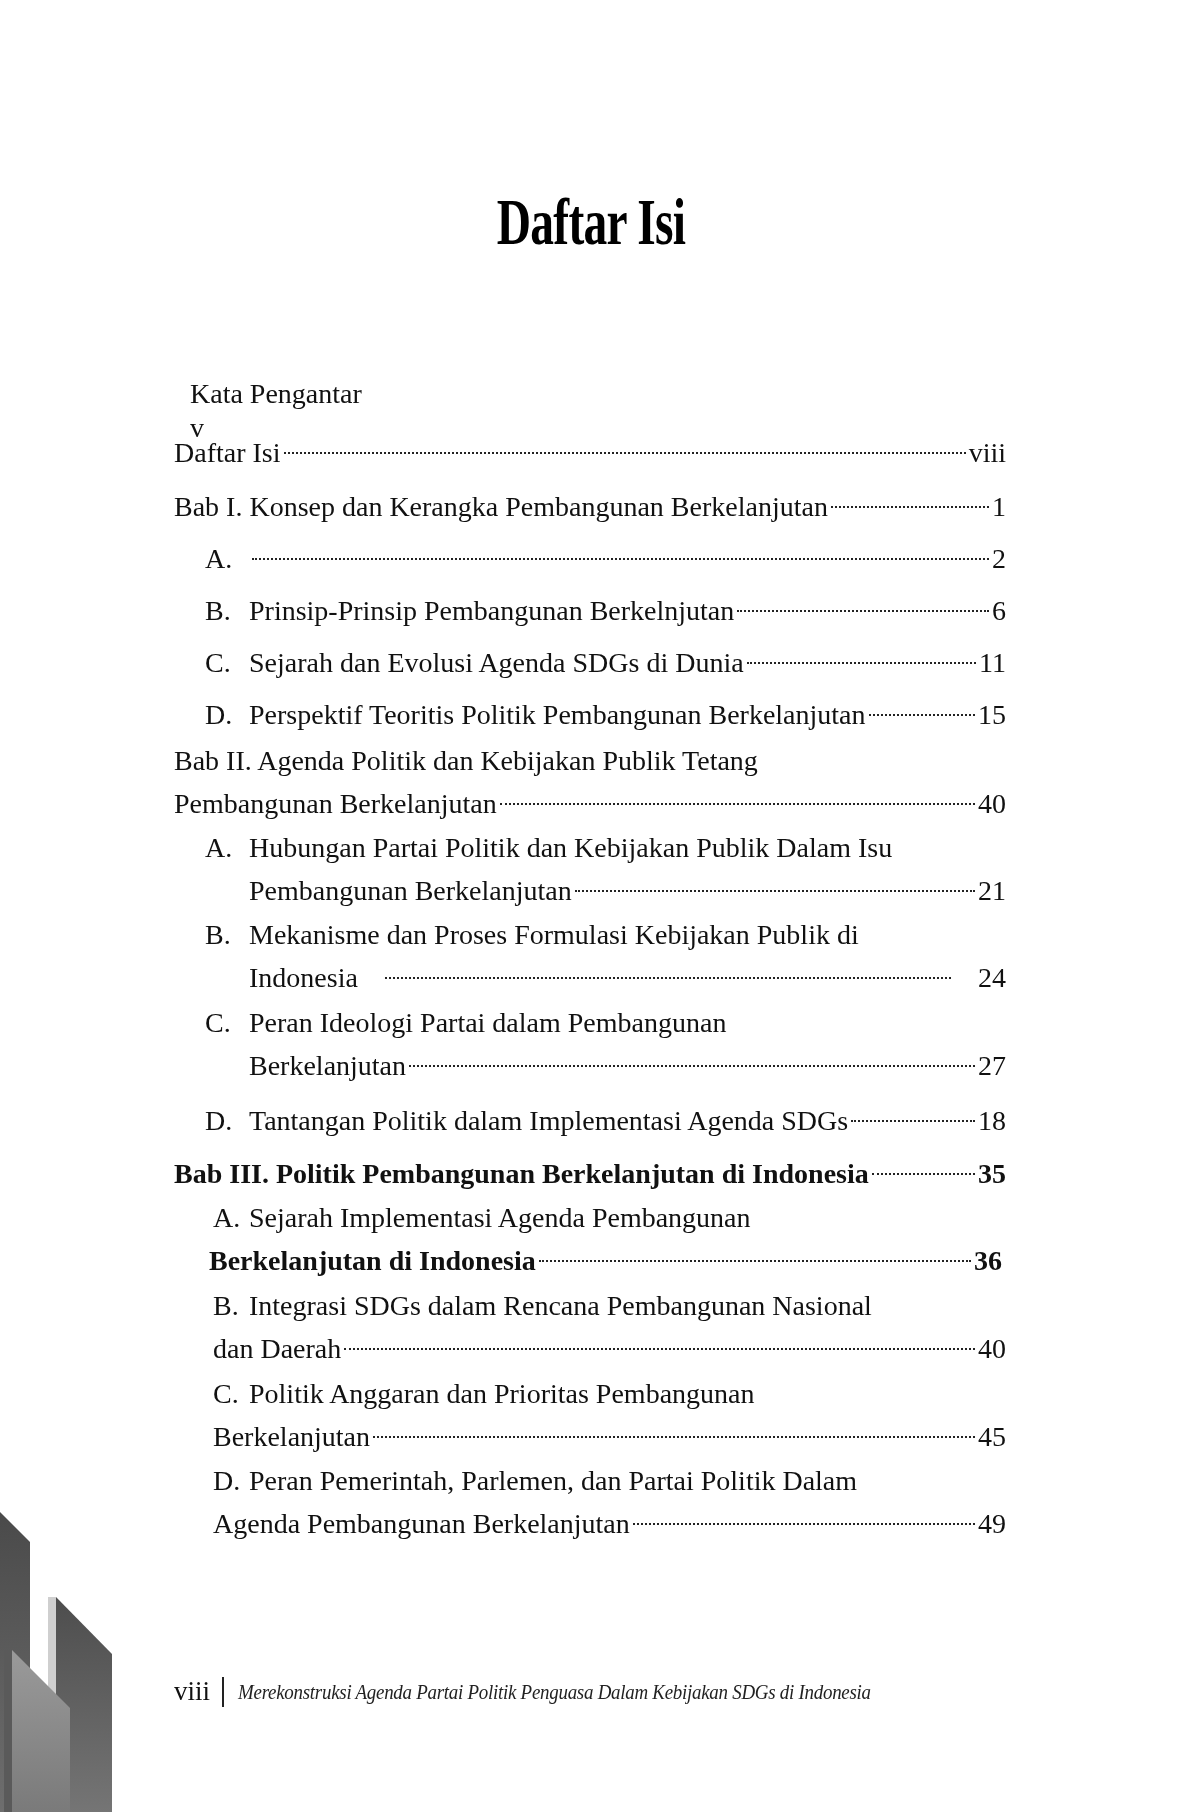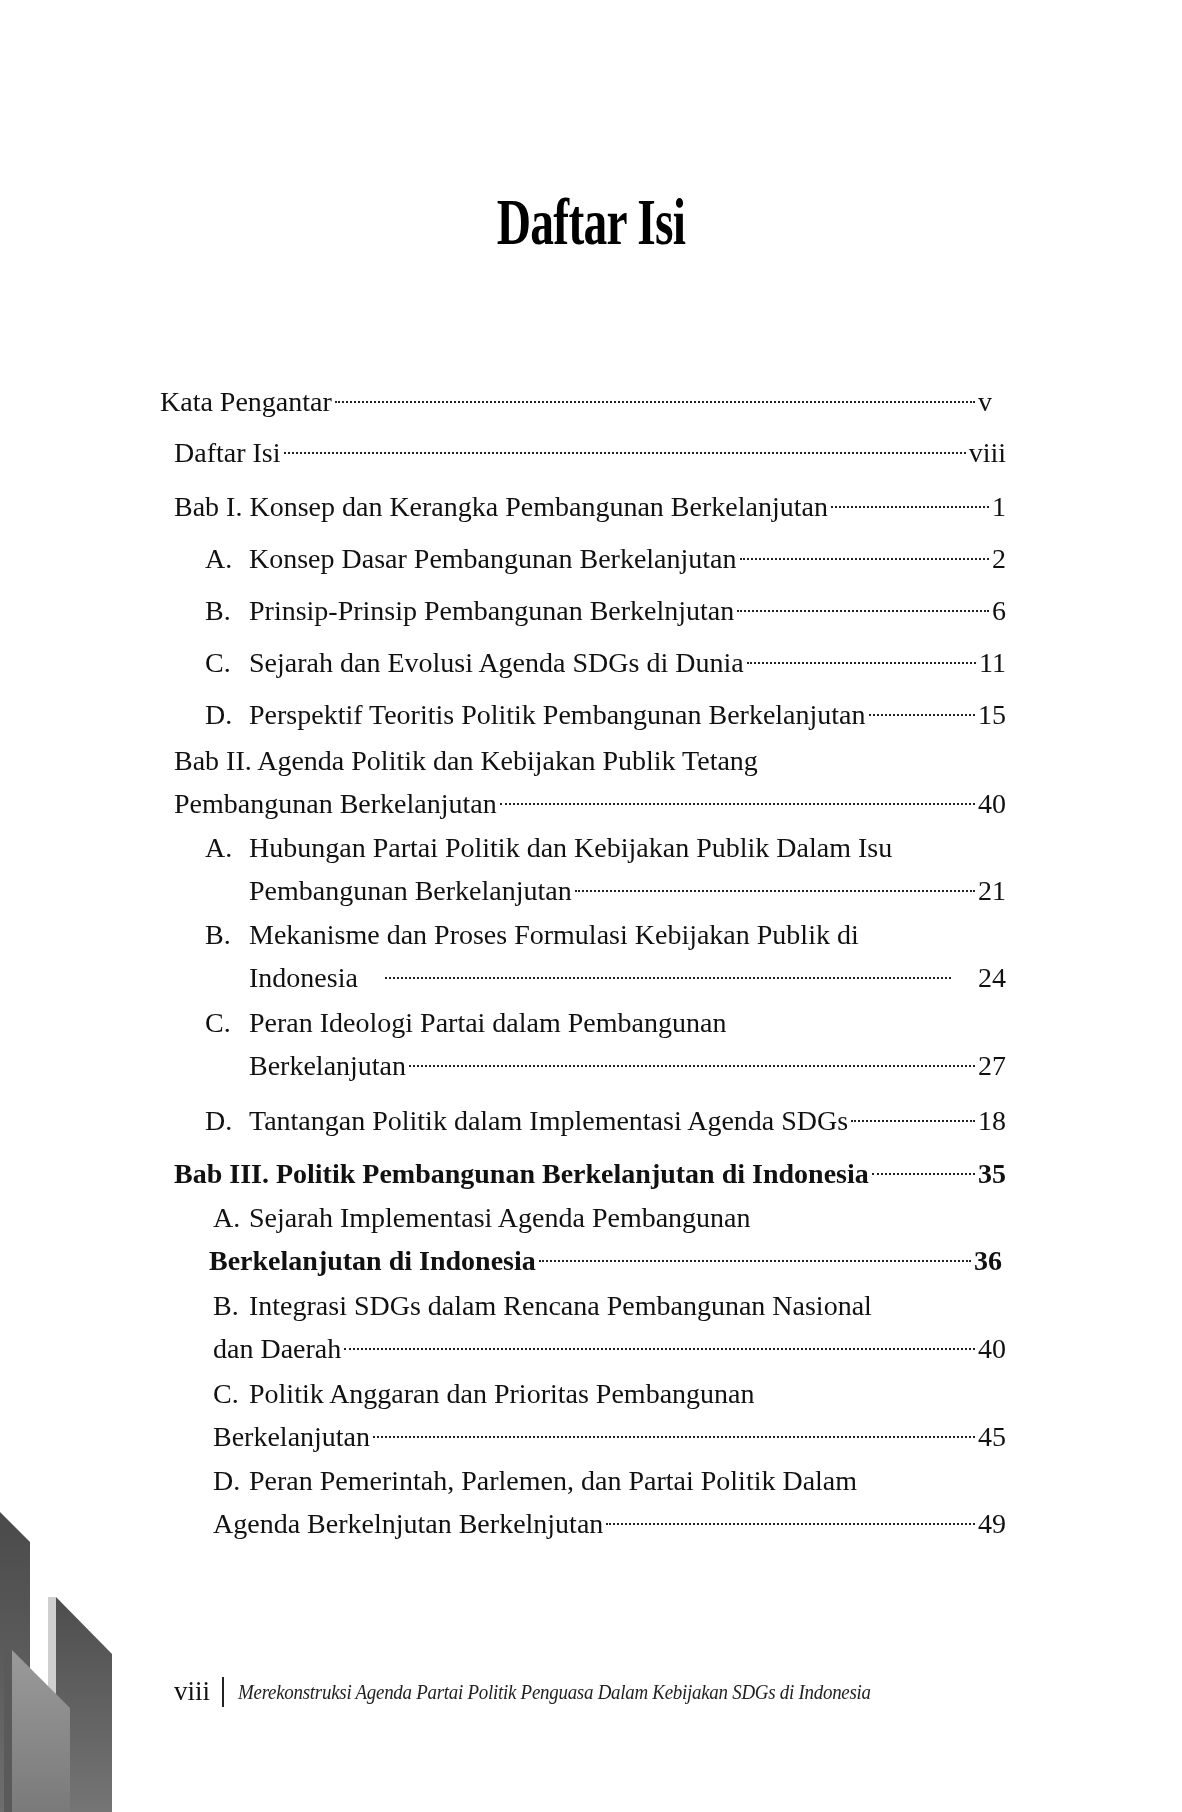--- a/index.html
+++ b/index.html
@@ -134,38 +134,37 @@
   <polygon points="0,80 0,380 30,380 30,110" fill="url(#gDark)"></polygon>
   <rect x="48" y="165" width="8" height="215" fill="#cfcfcf"></rect>
   <polygon points="56,165 112,222 112,380 56,380" fill="url(#gRight)"></polygon>
   <rect x="4" y="218" width="8" height="162" fill="#5a5a5a"></rect>
   <polygon points="12,218 70,276 70,380 12,380" fill="url(#gLight)"></polygon>
 </svg>
 
 <div class="page-title">Daftar Isi</div>
 
 <div class="toc" id="toc">
-    <div class="toc-line" style="top: 377px; left: 160px; width: 832px;">
+    <div class="toc-line" style="top: 377px; left: 187px; width: 832px; flex-direction: column;">
       <span class="text">Kata Pengantar</span>
       <span class="leader"></span>
       <span class="page">v</span>
     </div>
     <div class="toc-line" style="top: 428px; left: 174px; width: 832px;">
       <span class="text">Daftar Isi</span>
       <span class="leader"></span>
       <span class="page">viii</span>
     </div>
     <div class="toc-line" style="top: 482px; left: 174px; width: 832px;">
       <span class="text">Bab I. Konsep dan Kerangka Pembangunan Berkelanjutan</span>
       <span class="leader"></span>
       <span class="page">1</span>
     </div>
     <div class="toc-line" style="top: 534px; left: 205px; width: 801px;">
       <span class="letter" style="width: 44px;">A.</span>
-      <span class="text">Konsep Dasar Pembangunan Berkelanjutan</span>
       <span class="leader"></span>
       <span class="page">2</span>
     </div>
     <div class="toc-line" style="top: 586px; left: 205px; width: 801px;">
       <span class="letter" style="width: 44px;">B.</span>
       <span class="text">Prinsip-Prinsip Pembangunan Berkelnjutan</span>
       <span class="leader"></span>
       <span class="page">6</span>
     </div>
     <div class="toc-line" style="top: 638px; left: 205px; width: 801px;">
@@ -251,21 +250,21 @@
     <div class="toc-line" style="top: 1412px; left: 213px; width: 793px;">
       <span class="text">Berkelanjutan</span>
       <span class="leader"></span>
       <span class="page">45</span>
     </div>
     <div class="toc-line no-leader" style="top: 1464px; left: 213px; width: 793px;">
       <span class="letter" style="width: 36px;">D.</span>
       <span class="text">Peran Pemerintah, Parlemen, dan Partai Politik Dalam</span>
     </div>
     <div class="toc-line" style="top: 1499px; left: 213px; width: 793px;">
-      <span class="text">Agenda Berkelnjutan Berkelnjutan</span>
+      <span class="text">Agenda Pembangunan Berkelanjutan</span>
       <span class="leader"></span>
       <span class="page">49</span>
     </div>
   </div>
 
 <div class="footer">
   <span class="folio">viii</span>
   <span class="sep"></span>
   <span class="running-title">Merekonstruksi Agenda Partai Politik Penguasa Dalam Kebijakan SDGs di Indonesia</span>
 </div>

